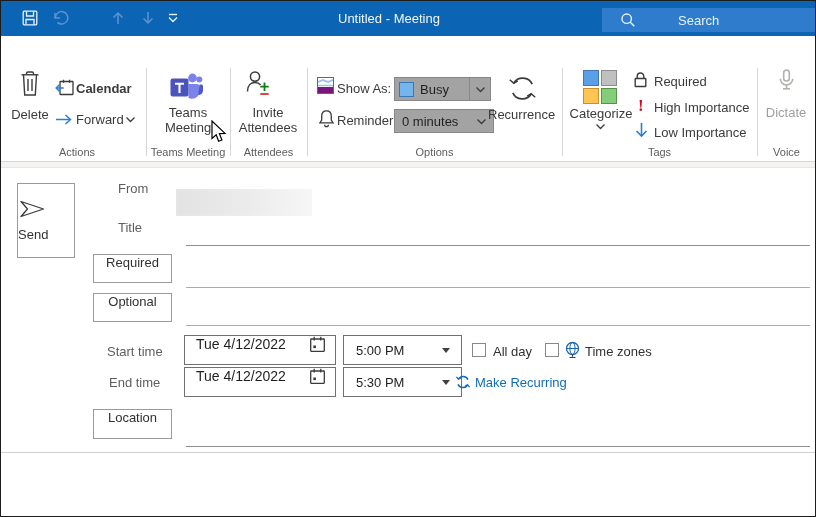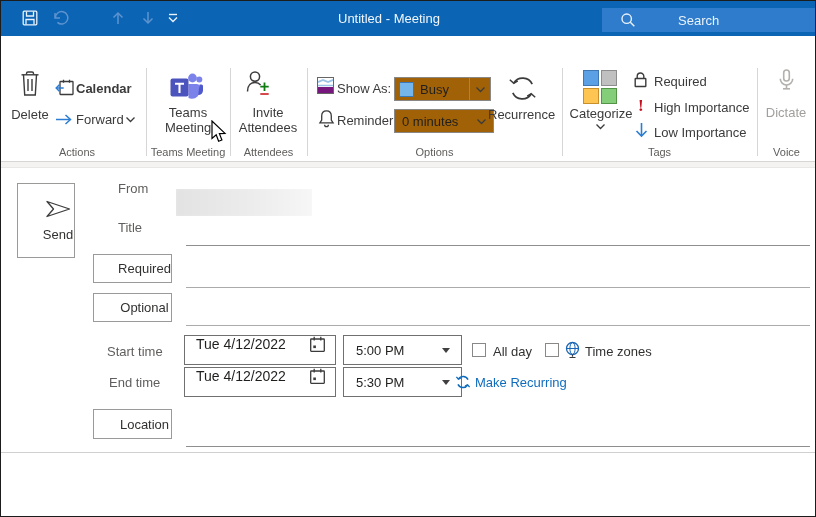--- a/index.html
+++ b/index.html
@@ -22,28 +22,28 @@
   .tab { position:absolute; top:43px; font-size:13px; color:#3b3b3b; white-space:nowrap; cursor:default; }
   .tab.active { font-weight:bold; color:#1b1b1b; }
   .tab.active::after { content:''; position:absolute; left:-1px; right:-1px; bottom:-5px; height:3px; background:#1168B8; }
 
   
   #ribbon { position:absolute; left:0; top:64px; width:816px; height:97px; background:#fff; }
   .rsep { position:absolute; top:4px; width:1px; height:88px; background:#d8d6d4; }
   .grp-label { position:absolute; top:82px; font-size:11px; color:#5f5d5b; text-align:center; white-space:nowrap; }
   .rlabel { position:absolute; font-size:13px; color:#3b3b3b; white-space:nowrap; }
   .rlabel.center { text-align:center; }
-  .ddbox { position:absolute; height:24px; background:#a16207; border:1px solid #8a8886; display:flex; align-items:center; font-size:13px; color:#201f1e;justify-content:center; }
+  .ddbox { position:absolute; height:24px; background:#a3a3a3; border:1px solid #8a8886; display:flex; align-items:center; font-size:13px; color:#201f1e;justify-content:center; }
   .swatch { width:15px; height:15px; background:#74B5EC; border:1px solid #3878B8; margin-left:4px; }
   .dd-chev-sect { margin-left:auto; width:21px; height:100%; border-left:1px solid #8a8886; display:flex; align-items:center; justify-content:center; }
   .excl { font-size:17px; font-weight:bold; color:#C50F1F; font-family:"Liberation Serif",serif; }
   .disabled-label { color:#A19F9D !important; }
 
   
-  .btn { position:absolute; background:#fff; border:1px solid #9a9a98; color:#323130; font-size:13px; display:flex; align-items:center; justify-content:center; cursor:default;padding-left:24px; }
+  .btn { position:absolute; background:#fff; border:1px solid #9a9a98; color:#323130; font-size:13px; display:flex; justify-content:center; cursor:default; }
   .flabel { position:absolute; font-size:13px; color:#605E5C; white-space:nowrap; }
   .field-line { position:absolute; height:22px; border-bottom:1px solid #8f8f8f; }
   .field-line.light { border-bottom-color:#ababab; }
   .timebox { position:absolute; width:119px; height:30px; border:1px solid #707070; background:#fff; display:flex; align-items:center; font-size:13px; color:#201f1e; }
   .datebox { position:absolute; width:152px; height:30px; border:1px solid #707070; background:#fff; display:flex; align-items:flex-start; font-size:14px; color:#201f1e; }
   .tri-down { width:0; height:0; border-left:4.5px solid transparent; border-right:4.5px solid transparent; border-top:5px solid #404040; margin-left:auto; margin-right:11px; }
   .cb { position:absolute; width:14px; height:14px; background:#fff; border:1px solid #8a8886; }
   #from-blur { position:absolute; left:176px; top:189px; width:136px; height:27px; overflow:hidden; }
   #from-blur .b-inner { position:absolute; inset:-4px; background:linear-gradient(90deg,#e2e2e2 0%,#ececec 55%,#f7f7f7 100%); filter:blur(3px); }
   #ribbon-band { position:absolute; left:0; top:161px; width:816px; height:7px; background:#f4f3f2; border-top:1px solid #d8d6d4; border-bottom:1px solid #e9e7e5; }

